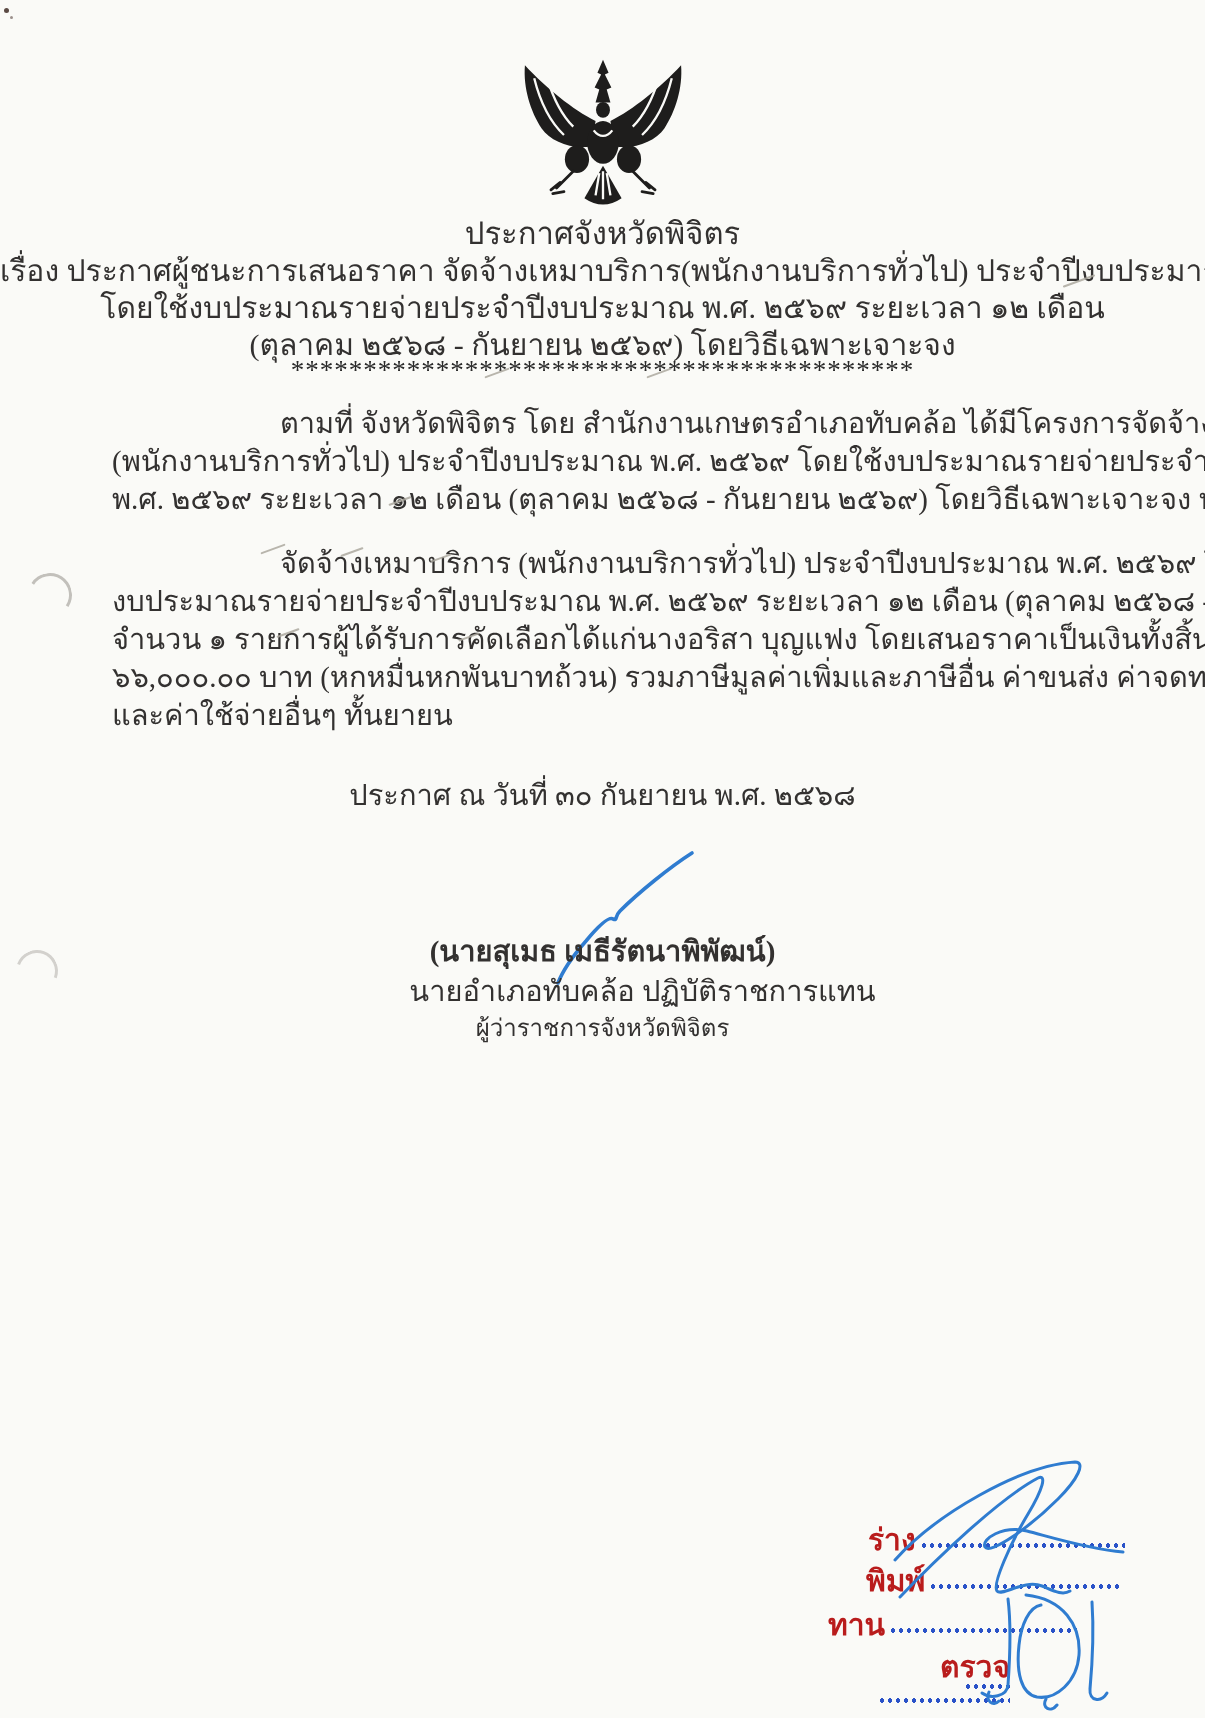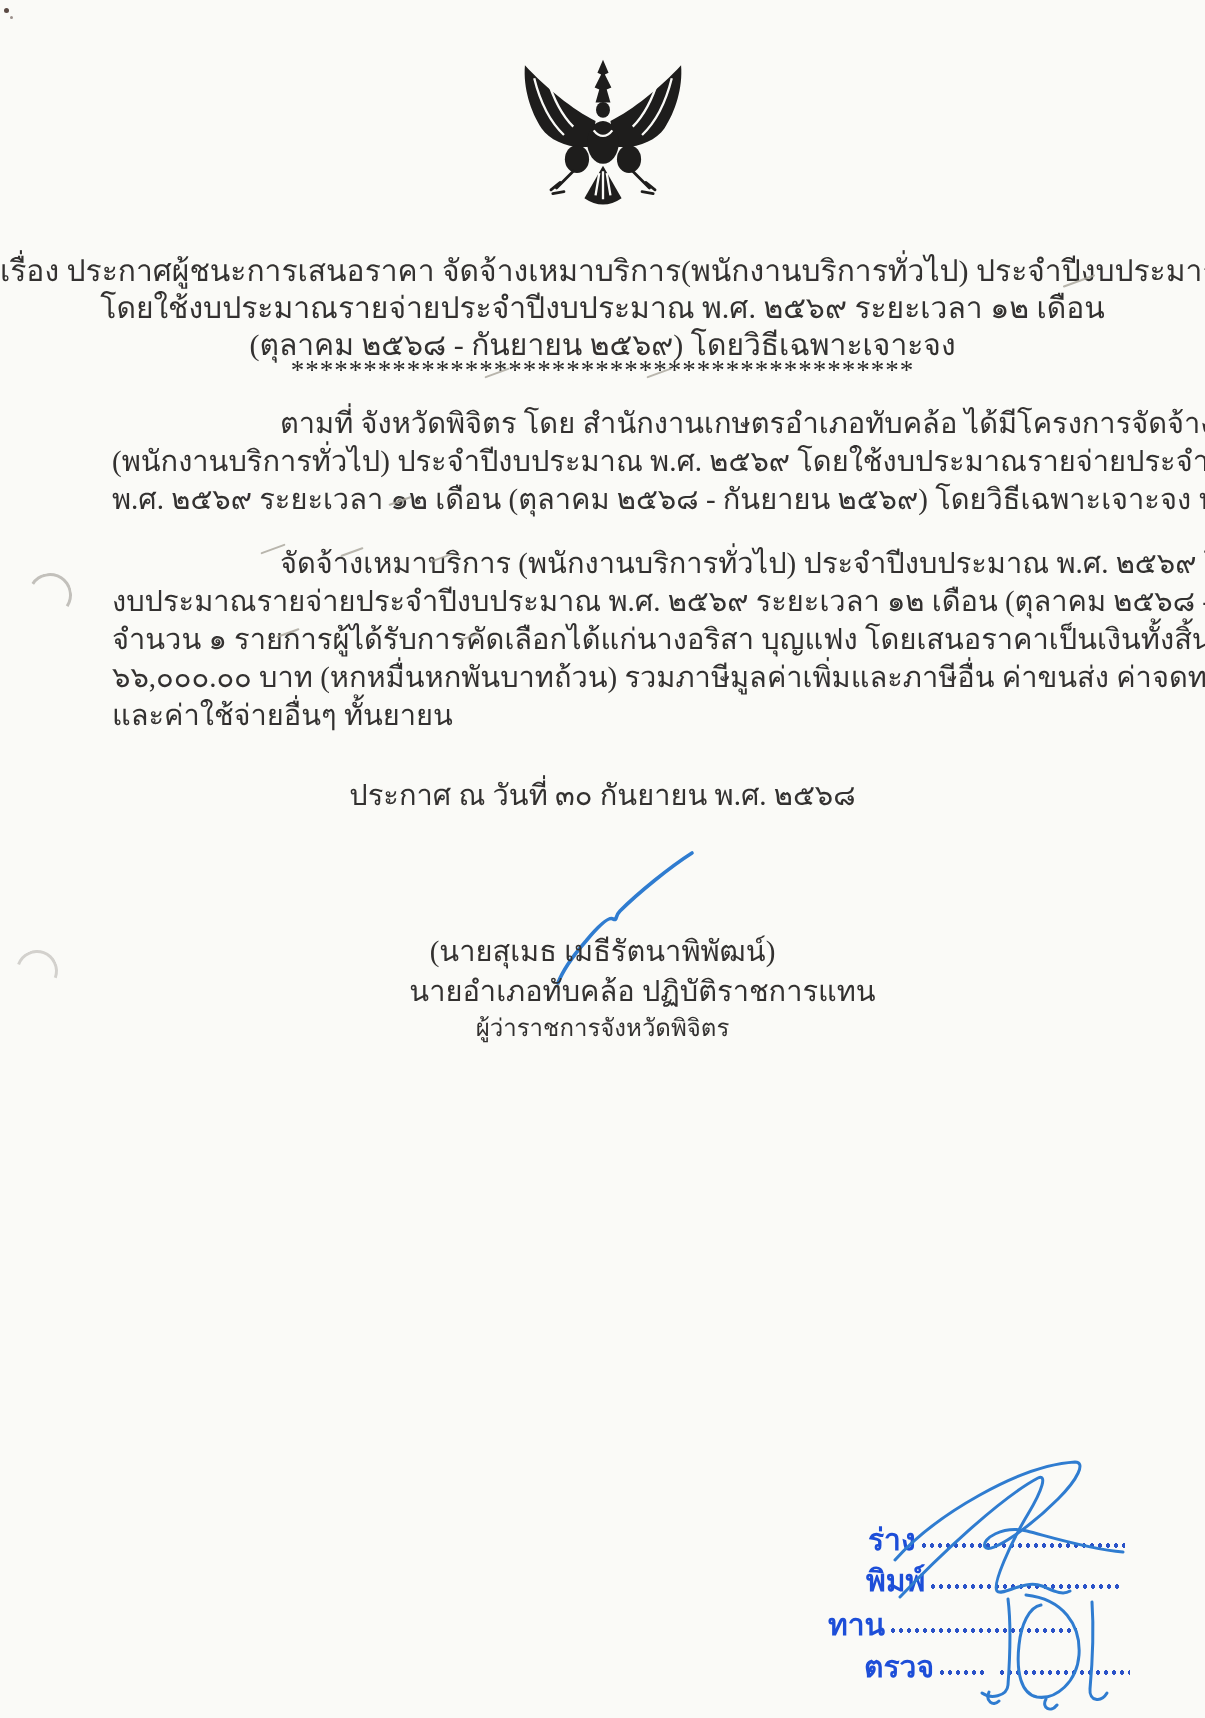--- a/index.html
+++ b/index.html
@@ -15,34 +15,34 @@
   .abs{position:absolute;}
   .center-line{left:0;width:100%;text-align:center;white-space:nowrap;}
   .doc-title{top:208px;font-size:31px;}
   .subj1{top:247px;font-size:30px;}
   .subj2{top:284px;font-size:30px;}
   .subj3{top:321px;font-size:30px;}
   .stars{top:355px;font-size:27px;letter-spacing:1px;color:#2a2a2a;}
   .body-line{left:112px;width:985px;font-size:29px;line-height:38px;white-space:nowrap;}
   .indent{padding-left:168px;}
   .date-line{top:772px;font-size:29px;}
-  .signer-name{top:928px;font-size:29px;}
+  .signer-name{top:928px;font-size:29px;font-weight:bold;}
   .pos1{top:968px;font-size:29px;margin-left:40px;}
   .pos2{top:1008px;font-size:24px;}
   .emblem-wrap{left:0;top:56px;width:100%;text-align:center;}
   
   .stamp-row{position:absolute;display:flex;align-items:flex-end;
-    color:#1d4ed8;font-size:30px;font-weight:600;line-height:32px;white-space:nowrap;}
+    color:#b91c1c;font-size:30px;font-weight:600;line-height:32px;white-space:nowrap;}
   .dots{display:inline-block;height:7px;margin:0 0 7px 4px;
     background-image:radial-gradient(circle,#2a52c8 2.3px,rgba(0,0,0,0) 2.5px);
     background-size:8px 7px;background-repeat:repeat-x;background-position:left center;}
   .row-rang{left:868px;top:1524px;}
   .row-pim {left:866px;top:1565px;}
   .row-tan {left:828px;top:1609px;justify-content:space-between;}
-  .row-truat{left:864px;top:1651px;}
+  .row-truat{left:864px;top:1651px;flex-direction:column;}
   
   .pmark{position:absolute;height:2px;background:#aca89f;opacity:.85;border-radius:2px;transform:rotate(-20deg);}
   .punch{position:absolute;border-radius:50%;border:3px solid rgba(148,145,138,.55);
     border-left-color:transparent;border-bottom-color:transparent;}
   .punch1{left:28px;top:573px;width:38px;height:38px;transform:rotate(-12deg);}
   .punch2{left:16px;top:950px;width:36px;height:36px;transform:rotate(-25deg);opacity:.7;}
   .speck{position:absolute;background:#5b4a44;border-radius:50%;}
   svg.ink{position:absolute;overflow:visible;}
   .ink path{fill:none;stroke:#2f7cd0;stroke-linecap:round;stroke-linejoin:round;}
 </style>
@@ -73,20 +73,21 @@
           <path d="M112,150 L116,126 M120,154 L120,124 M128,150 L124,126"></path>
         </g>
         <g fill="none" stroke="#1e1d1c" stroke-width="3" stroke-linecap="round">
           <path d="M88,124 L70,142 M74,136 L64,144 M78,146 L66,148"></path>
           <path d="M152,124 L170,142 M166,136 L176,144 M162,146 L174,148"></path>
         </g>
       </svg>
     </span>
   </div>
 
+  <div class="abs center-line doc-title">ประกาศจังหวัดพิจิตร</div>
   <div class="abs center-line subj1">เรื่อง  ประกาศผู้ชนะการเสนอราคา จัดจ้างเหมาบริการ(พนักงานบริการทั่วไป) ประจำปีงบประมาณ ๒๕๖๙</div>
   <div class="abs center-line subj2">โดยใช้งบประมาณรายจ่ายประจำปีงบประมาณ พ.ศ. ๒๕๖๙ ระยะเวลา ๑๒ เดือน</div>
   <div class="abs center-line subj3">(ตุลาคม ๒๕๖๘ - กันยายน ๒๕๖๙) โดยวิธีเฉพาะเจาะจง</div>
   <div class="abs center-line stars">*******************************************</div>
 
   <div class="abs body-line indent" style="top:404px">ตามที่ จังหวัดพิจิตร โดย สำนักงานเกษตรอำเภอทับคล้อ  ได้มีโครงการจัดจ้างเหมาบริการ</div>
   <div class="abs body-line" style="top:442px">(พนักงานบริการทั่วไป) ประจำปีงบประมาณ พ.ศ. ๒๕๖๙ โดยใช้งบประมาณรายจ่ายประจำปีงบประมาณ</div>
   <div class="abs body-line" style="top:480px">พ.ศ. ๒๕๖๙ ระยะเวลา ๑๒ เดือน (ตุลาคม ๒๕๖๘ - กันยายน ๒๕๖๙) โดยวิธีเฉพาะเจาะจง  นั้น</div>
 
   <div class="abs body-line indent" style="top:544px">จัดจ้างเหมาบริการ (พนักงานบริการทั่วไป) ประจำปีงบประมาณ พ.ศ. ๒๕๖๙ โดยใช้</div>

